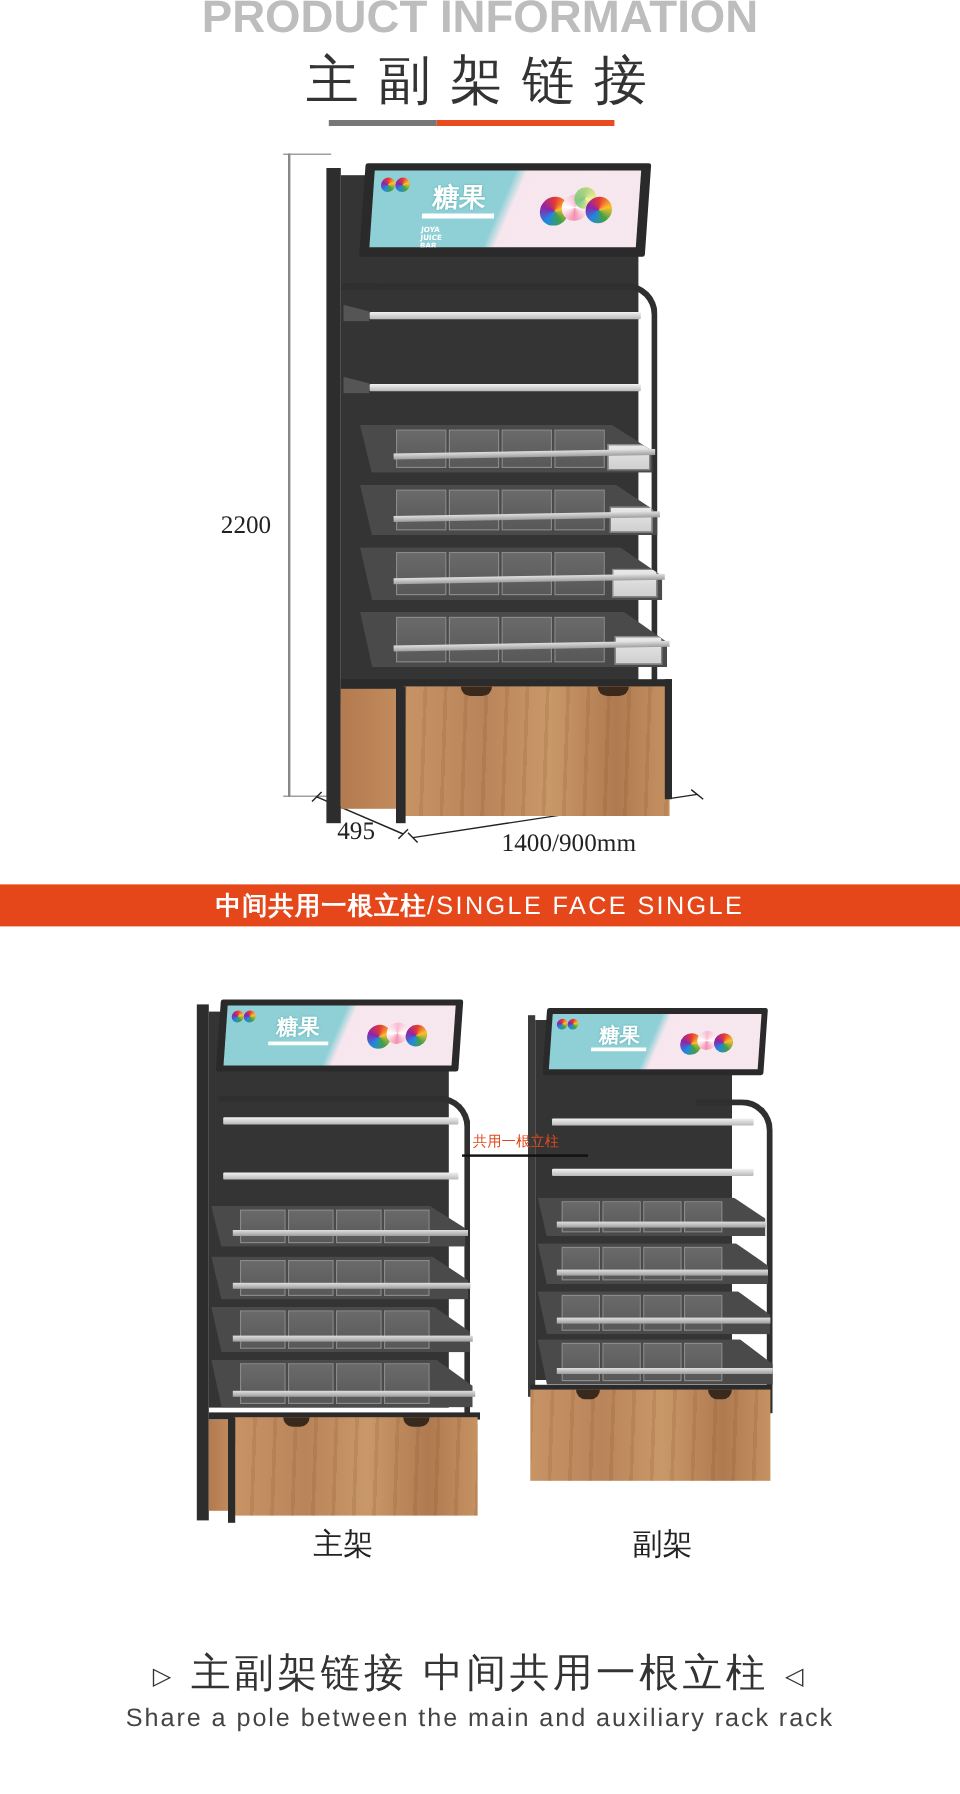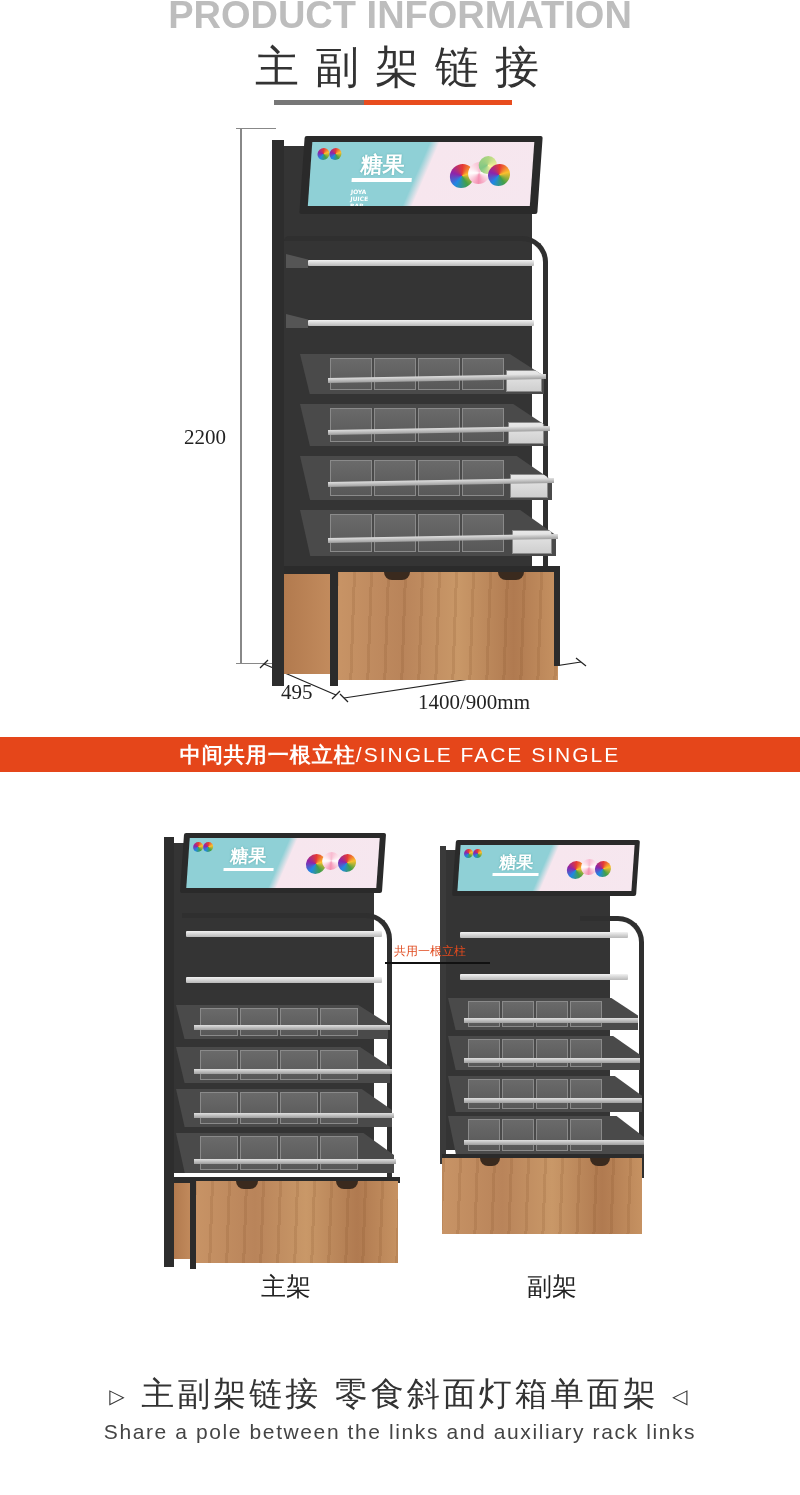--- a/index.html
+++ b/index.html
@@ -261,16 +261,16 @@
 </div>
 
 <div class="abs callout-line"></div>
 <div class="abs callout-text">共用一根立柱</div>
 
 <div class="abs cap-cn" style="left:261px; top:1270px;">主架</div>
 <div class="abs cap-cn" style="left:527px; top:1270px;">副架</div>
 
 <div class="abs footer-cn">
   <span class="tri">▷</span>
-  <span>主副架链接 零食斜面灯箱单面架</span>
+  <span>主副架链接 中间共用一根立柱</span>
   <span class="tri">◁</span>
 </div>
-<div class="abs footer-en">Share a pole between the links and auxiliary rack links</div>
+<div class="abs footer-en">Share a pole between the main and auxiliary rack rack</div>
 
 </body></html>

